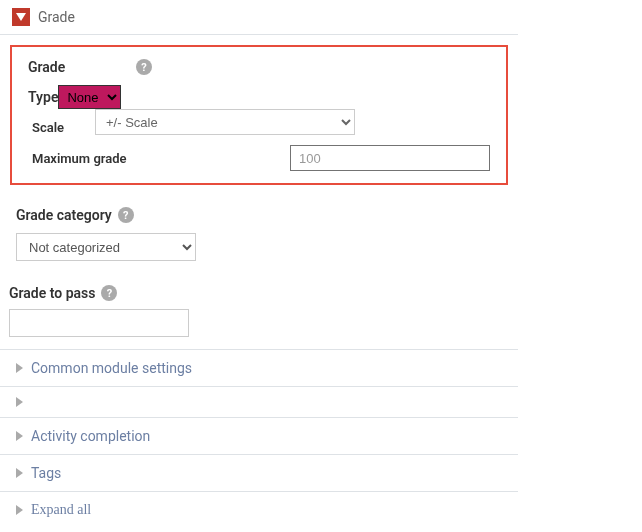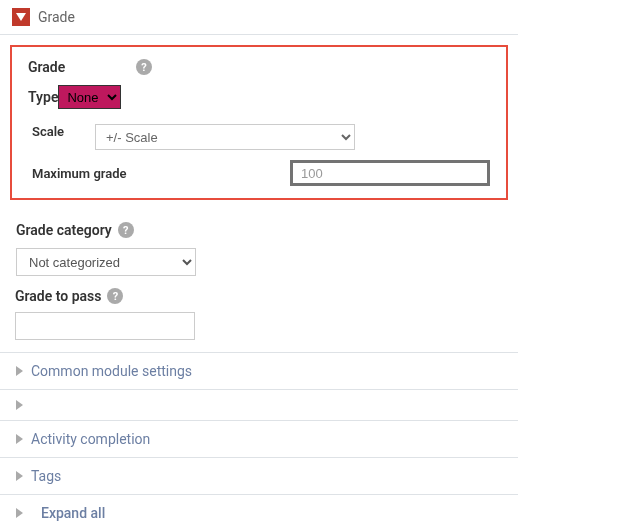--- a/index.html
+++ b/index.html
@@ -105,25 +105,24 @@
       border: 1px solid #333;
       padding: 2px 4px;
       font-size: 13px;
       background: #be185d;
       cursor: pointer;
       height: 24px;
     }
 
     .scale-row {
       display: flex;
-      align-items: flex-start;
+      align-items: flex-end;
       gap: 8px;
       margin-bottom: 10px;
       padding-left: 4px;
-      margin-top: 15px;
     }
 
     .scale-label {
       font-weight: 600;
       font-size: 13px;
       color: #333;
       min-width: 55px;
     }
 
     select.scale-select {
@@ -147,21 +146,21 @@
     }
 
     .max-grade-label {
       font-weight: 600;
       font-size: 13px;
       color: #333;
       min-width: 100px;
     }
 
     input.max-grade-input {
-      border: 3px solid #737373;
+      border: 1px solid #737373;
       padding: 3px 8px;
       font-size: 13px;
       width: 200px;
       height: 26px;
       color: #999;
     }
 
     
     .section-group {
       padding: 12px 16px 8px 16px;
@@ -186,21 +185,22 @@
       font-size: 13px;
       background: #fff;
       cursor: pointer;
       height: 28px;
       width: 180px;
       color: #555;
     }
 
     
     .grade-pass-section {
-      padding: 4px 16px 12px 15px;
+      padding: 4px 16px 12px 9px;
+      margin-top: 12px;
     }
 
     .grade-pass-title-row {
       display: flex;
       align-items: center;
       gap: 6px;
       margin-bottom: 8px;
     }
 
     .grade-pass-title {
@@ -244,21 +244,22 @@
     .collapsible-label {
       color: #6c7fa3;
       font-size: 14px;
     }
 
     
     .footer-row {
       display: flex;
       align-items: center;
       padding: 10px 16px;
-      gap: 18px;
+      gap: 8px;
+      font-family: Liberation Serif, serif;
     }
 
     .tri-icon-footer {
       width: 0;
       height: 0;
       border-top: 5px solid transparent;
       border-bottom: 5px solid transparent;
       border-left: 7px solid #aaa;
       flex-shrink: 0;
     }

